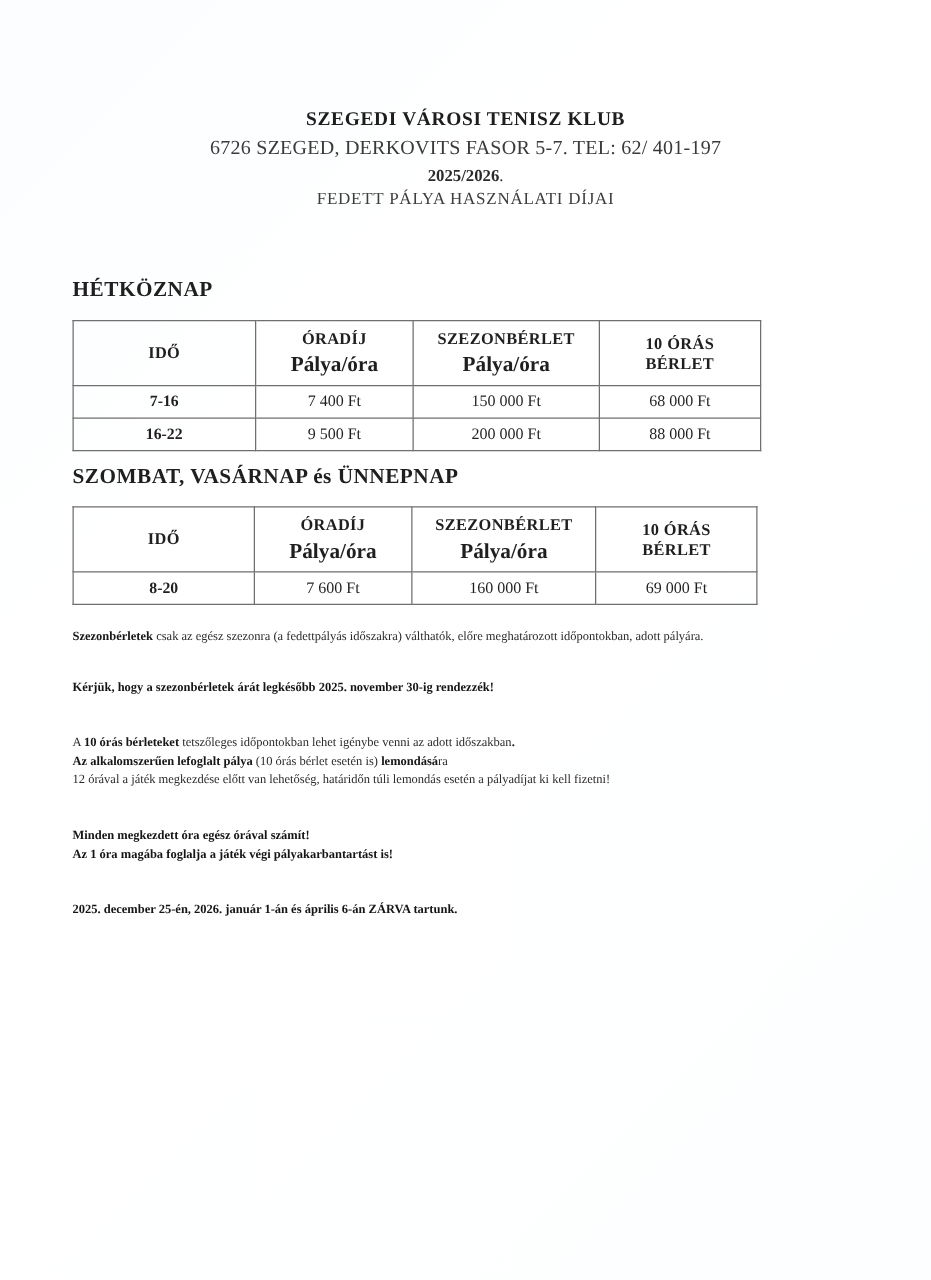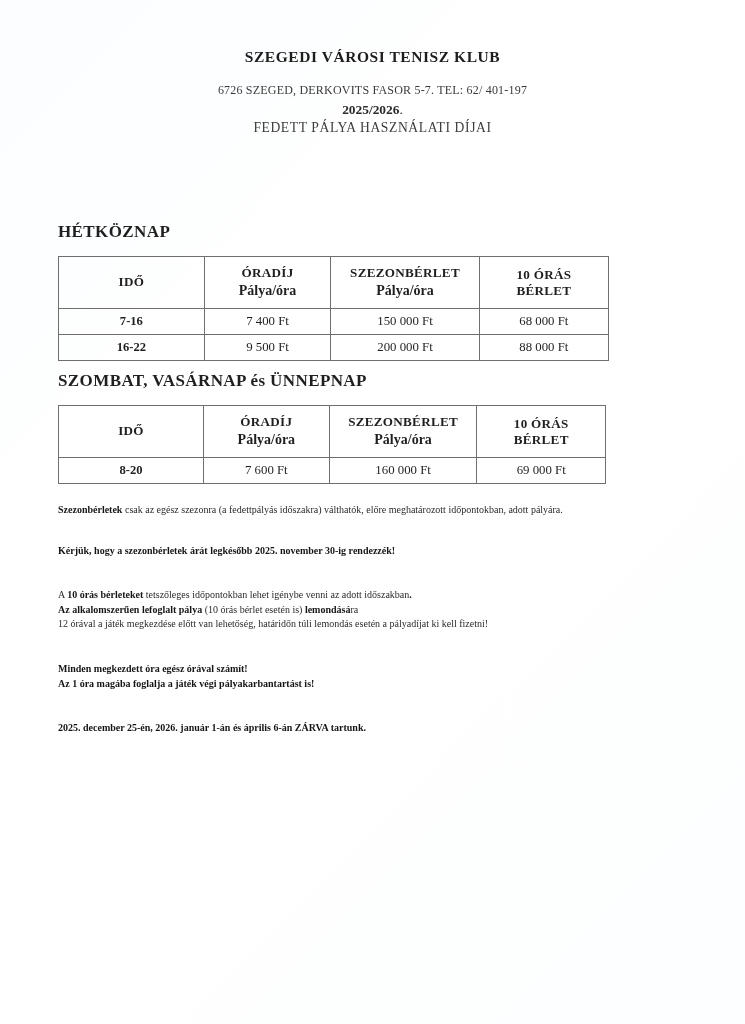--- a/index.html
+++ b/index.html
@@ -20,34 +20,34 @@
     position: relative;
     width: 745px;
     height: 1024px;
     box-sizing: border-box;
     background: linear-gradient(135deg, #fbfdff 0%, #ffffff 35%, #fdfeff 100%);
   }
 
   
   .header {
     text-align: center;
-    padding-top: 47px;
+    padding-top: 86px;
   }
   .club-name {
     font-size: 15.5px;
     font-weight: bold;
     letter-spacing: 0.55px;
     line-height: 1.25;
     color: #1d1d1d;
   }
   .club-address {
-    font-size: 12px;
+    font-size: 16px;
     letter-spacing: 0.2px;
     line-height: 1.35;
-    margin-top: 16px;
+    margin-top: 3px;
     color: #3a3a3a;
   }
   .season-line {
     font-size: 13.4px;
     line-height: 1.3;
     margin-top: 2px;
     color: #2a2a2a;
   }
   .season-line b {
     font-weight: bold;
@@ -109,21 +109,21 @@
     line-height: 1.25;
   }
   .th-main {
     display: block;
     font-size: 13.1px;
     font-weight: bold;
     letter-spacing: 0.3px;
   }
   .th-sub {
     display: block;
-    font-size: 14px;
+    font-size: 17px;
     font-weight: bold;
     margin-top: 1px;
   }
   .th-two-line .th-main { line-height: 1.22; }
 
   table.rate-table tbody td {
     height: 25px;
     font-size: 12.8px;
     font-weight: normal;
   }

